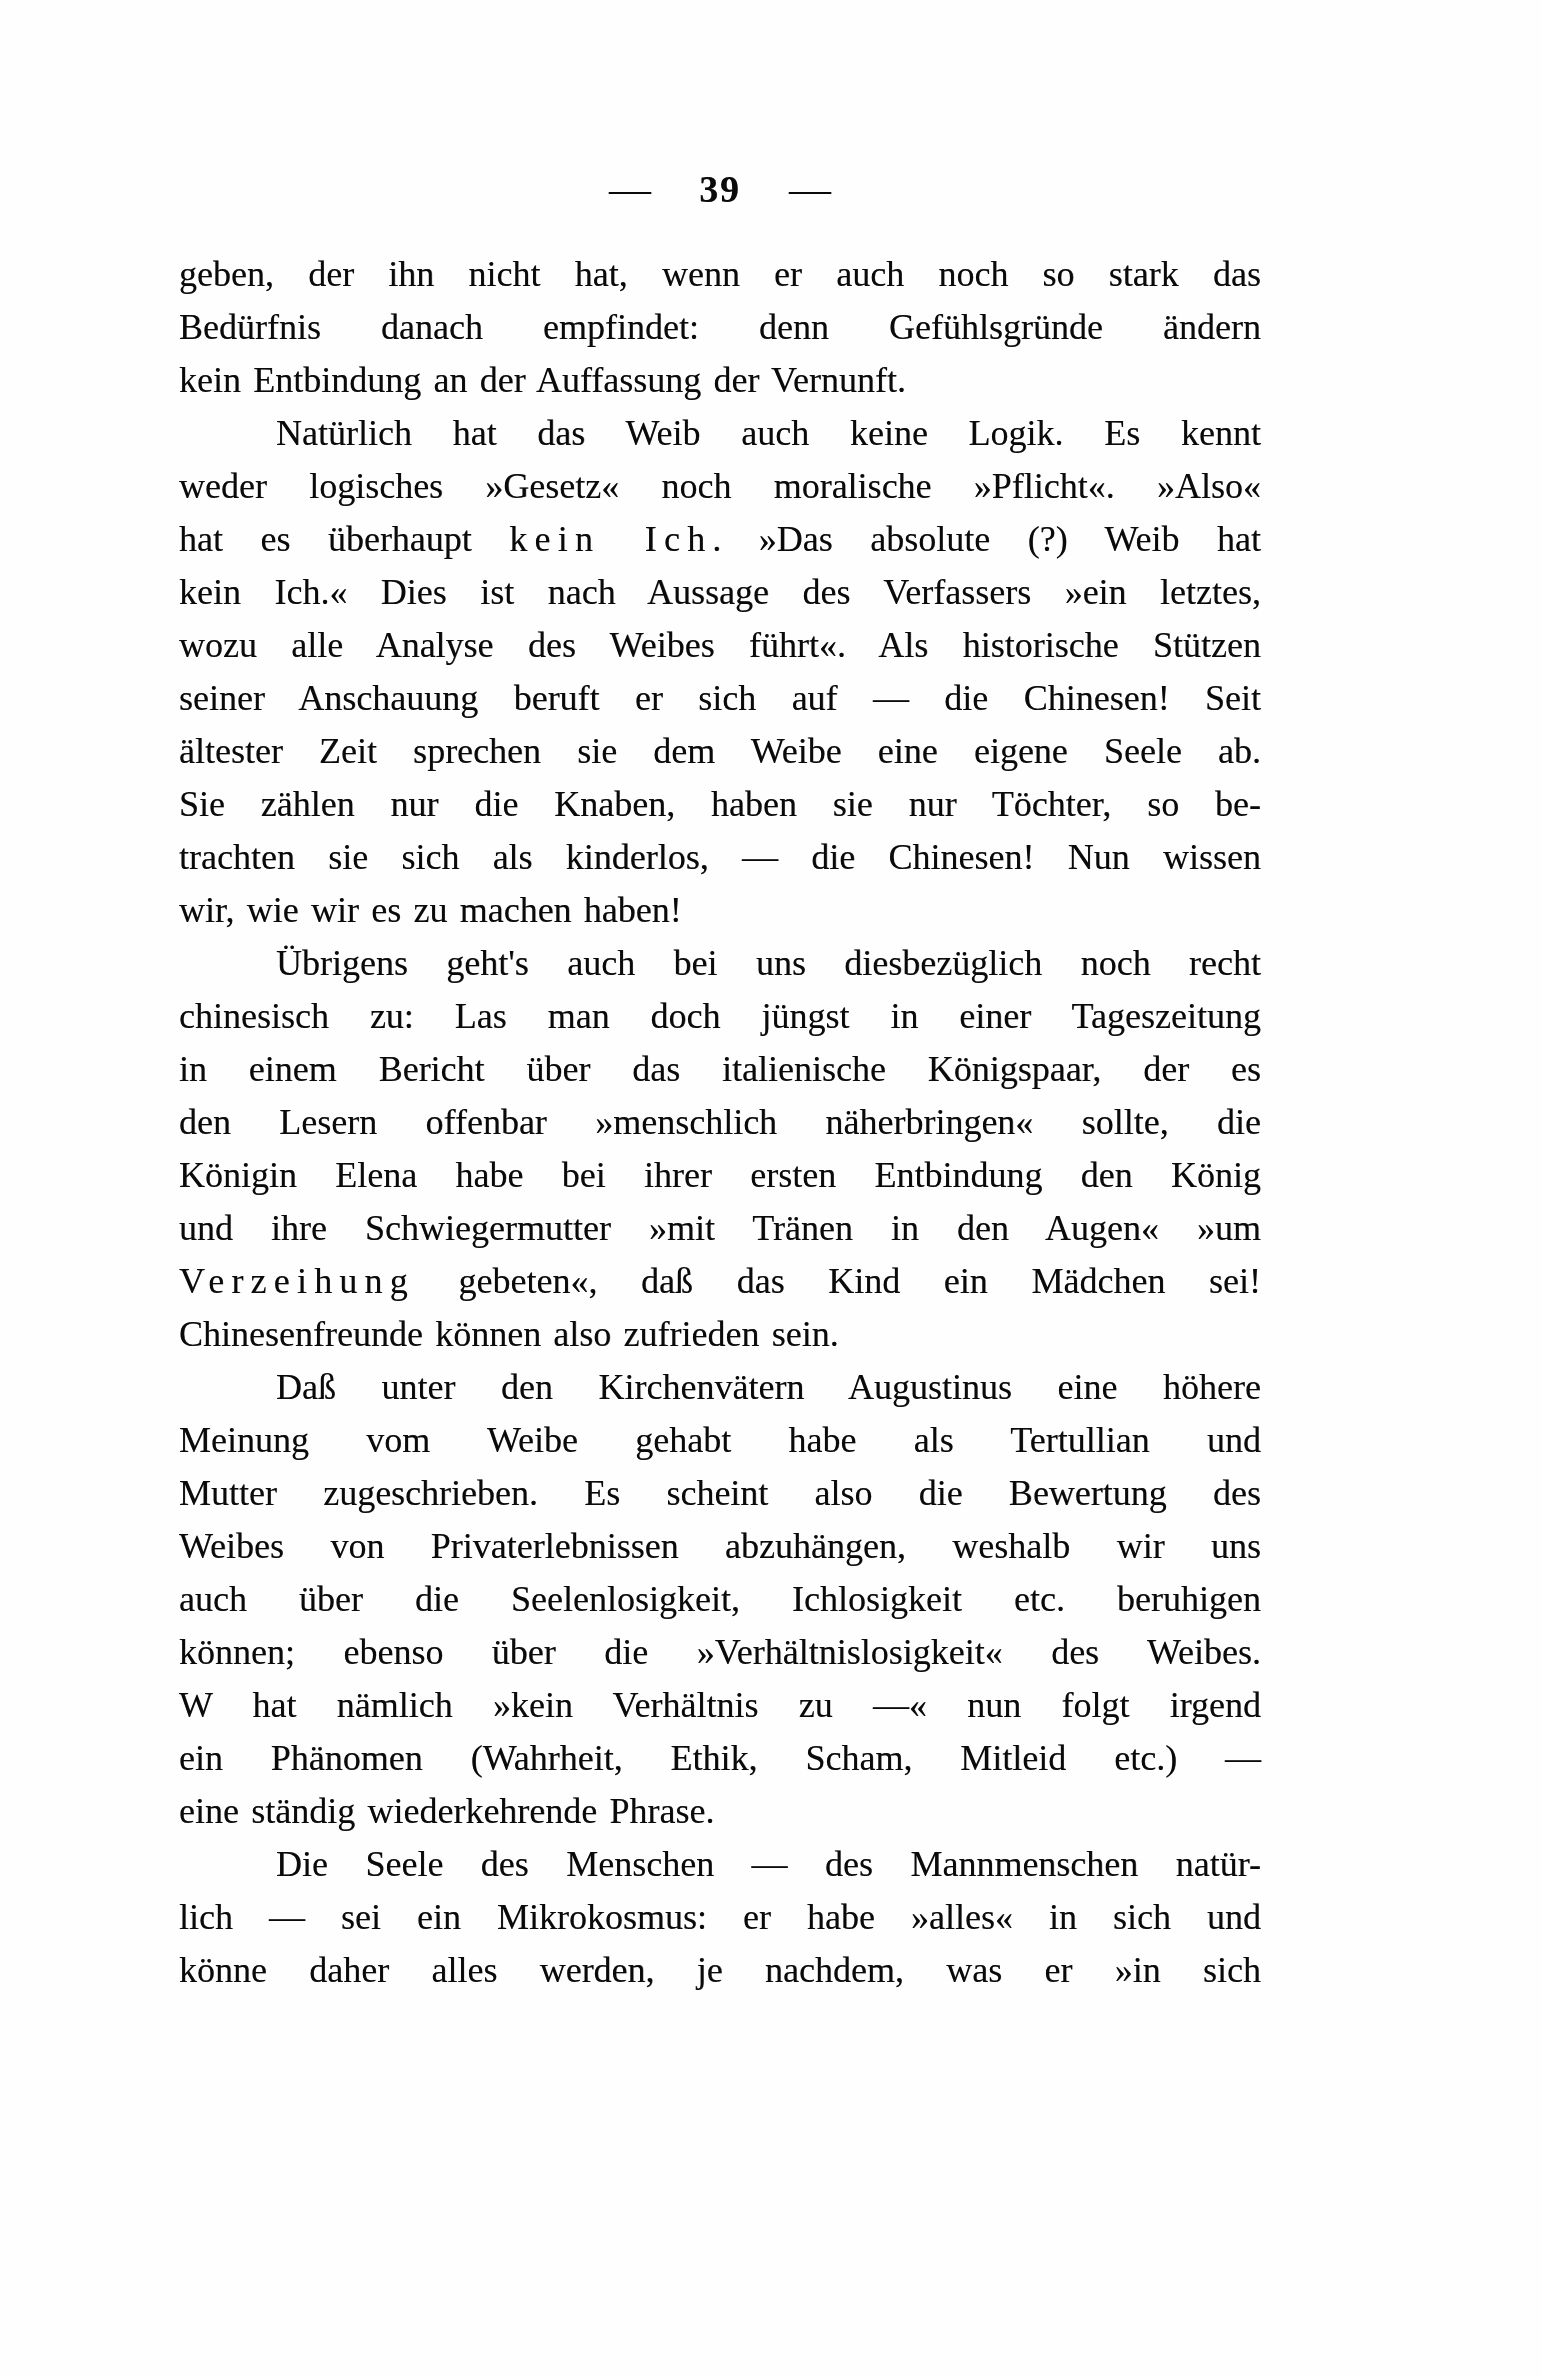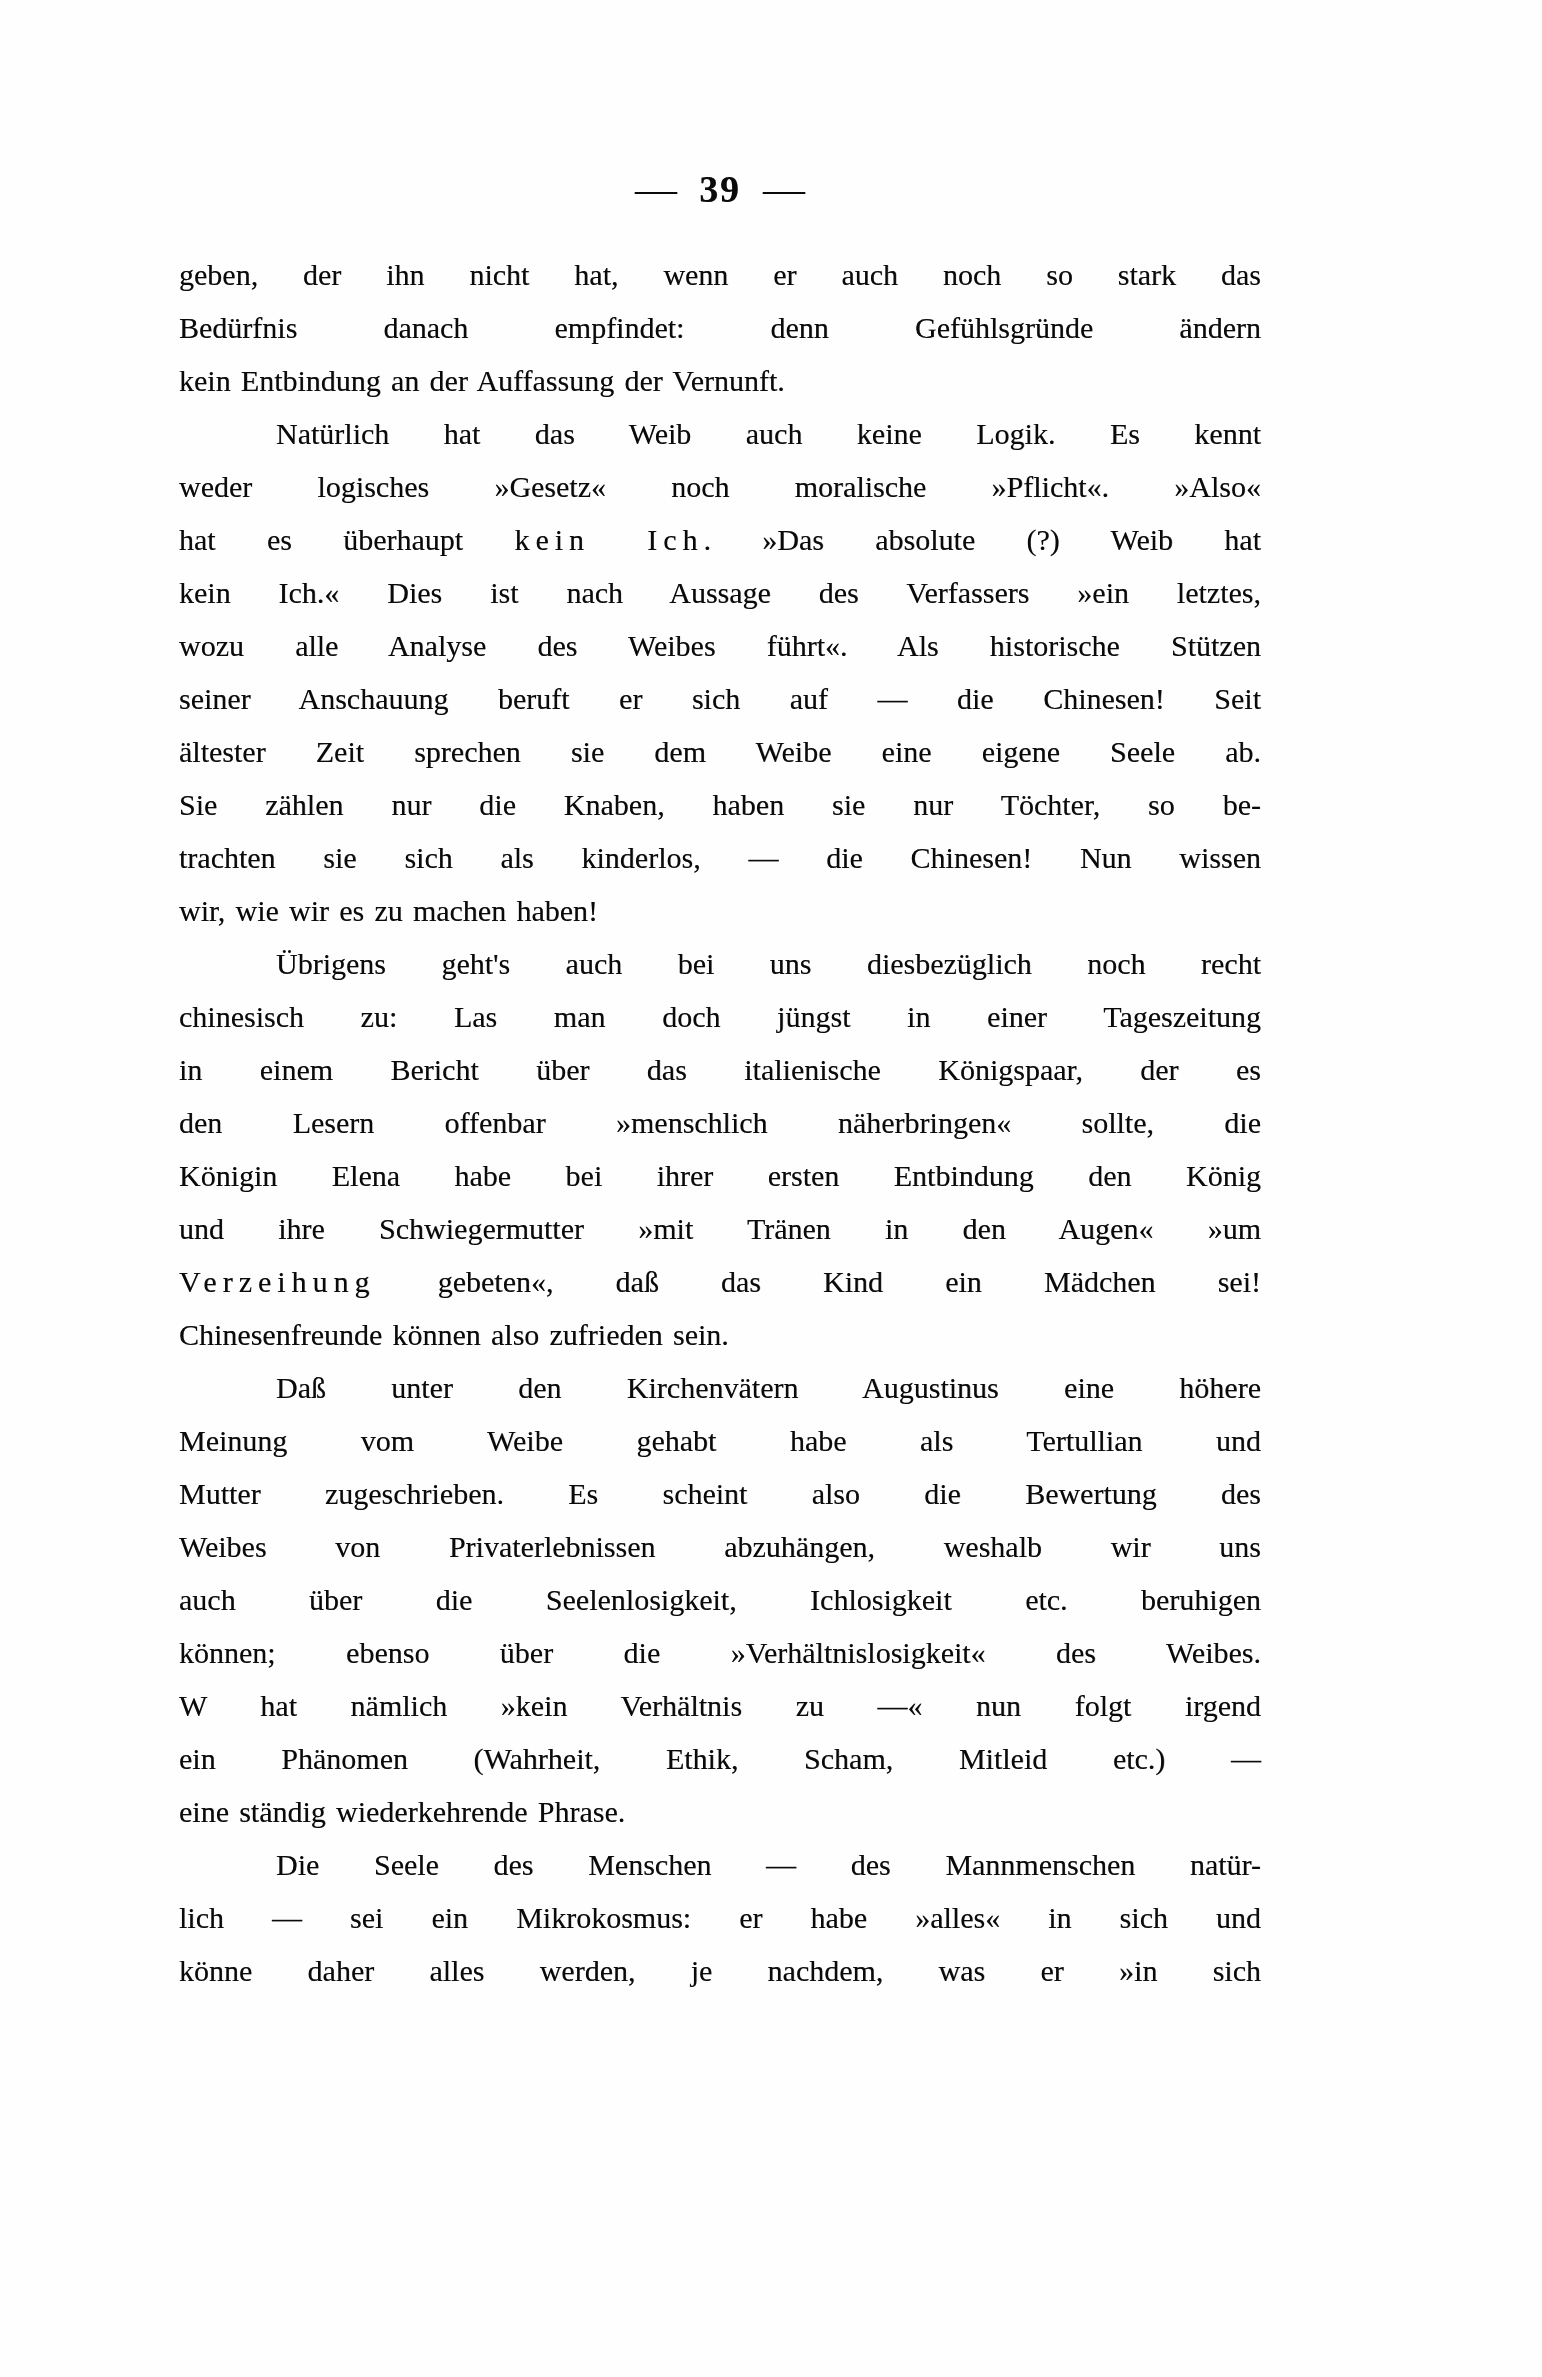--- a/index.html
+++ b/index.html
@@ -29,30 +29,30 @@
     font-size: 38px;
     line-height: 41px;
     text-shadow: 0.3px 0.3px 0.4px rgba(0,0,0,0.45);
   }
   .header .dash {
     display: inline-block;
     transform: scaleX(1.1);
   }
   .header .pagenum {
     display: inline-block;
-    margin: 0 24px;
+    margin: 0 50px;
     font-weight: bold;
     letter-spacing: 1.7px;
   }
   .textblock {
     position: absolute;
     left: 179px;
     top: 248px;
     width: 1082px;
-    font-size: 30px;
+    font-size: 36px;
     line-height: 53px;
     word-spacing: 0.09em;
     text-shadow: 0.3px 0.3px 0.4px rgba(0,0,0,0.45);
   }
   .line {
     min-height: 53px;
   }
   .line.indent {
     padding-left: 97px;
   }

